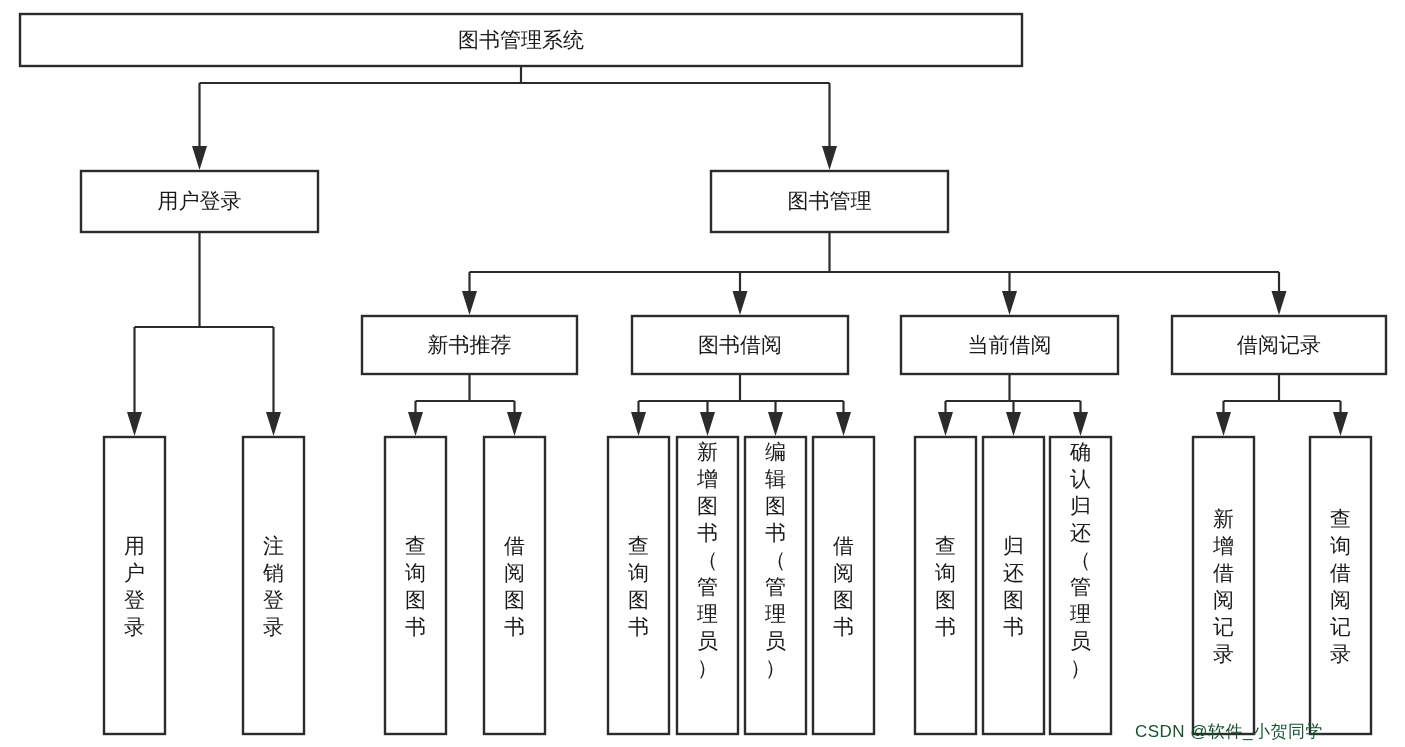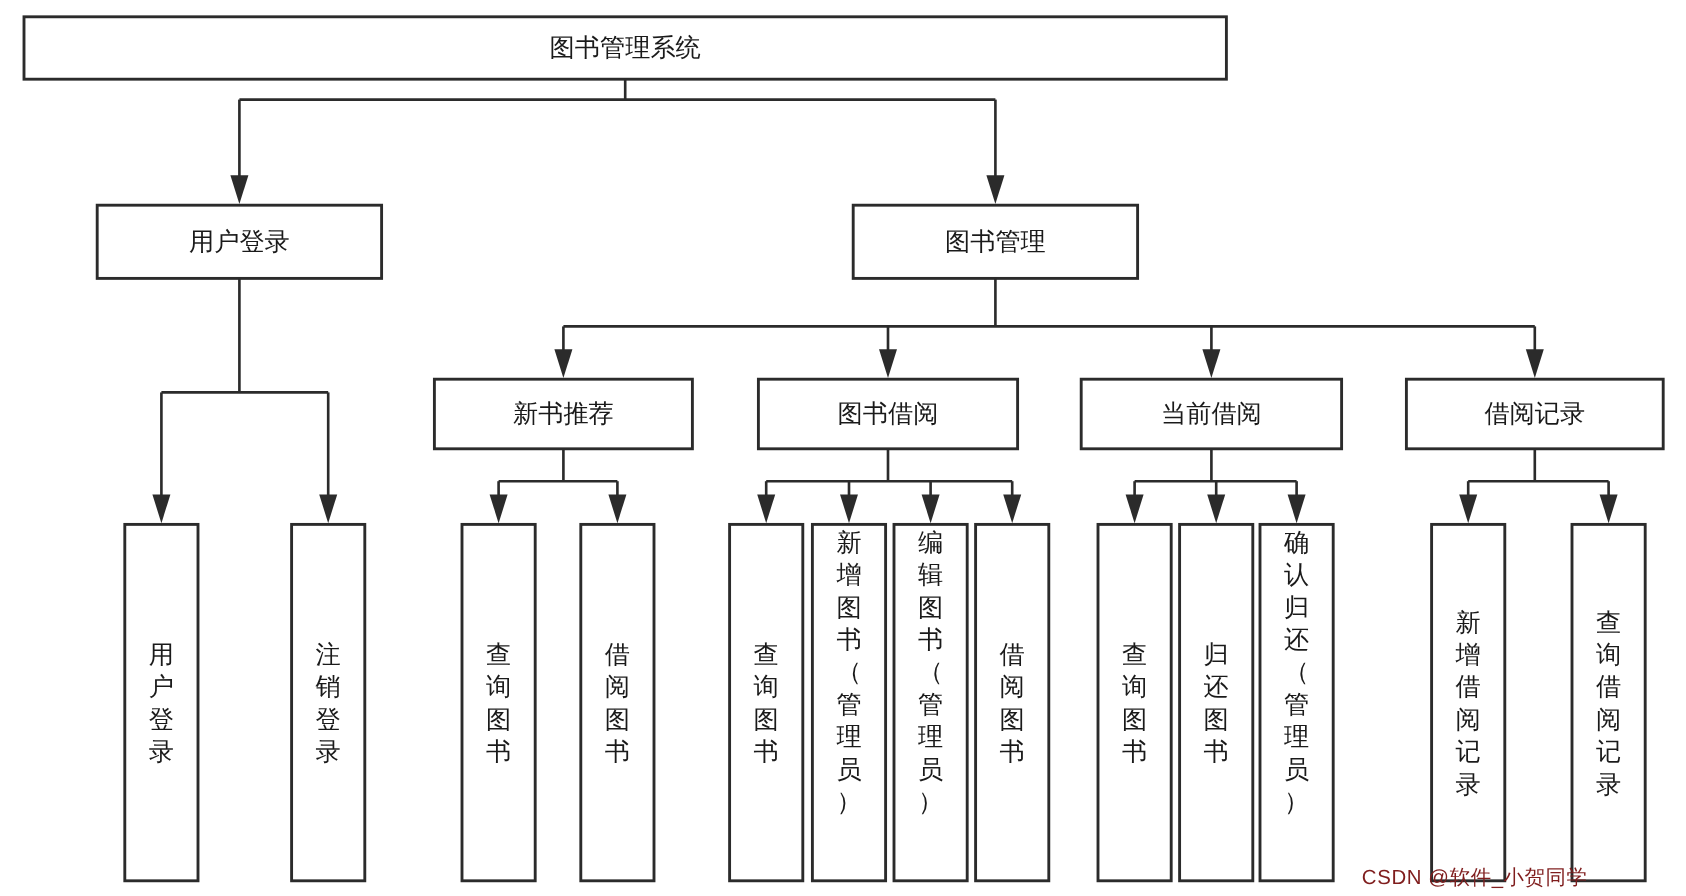--- a/index.html
+++ b/index.html
@@ -54,21 +54,21 @@
     font-size: 21px;
     fill: #1a1a1a;
     text-anchor: middle;
   }
   .watermark {
     position: absolute;
     right: 8px;
     bottom: 4px;
     font-family: "Liberation Sans", "DejaVu Sans", sans-serif;
     font-size: 17px;
-    color: #7f1d1d;
+    color: #14532d;
     letter-spacing: 0.5px;
     white-space: nowrap;
     user-select: none;
     margin-top: 36px;
   }
 </style>
 </head>
 <body>
 
 <div id="diagram-root">

